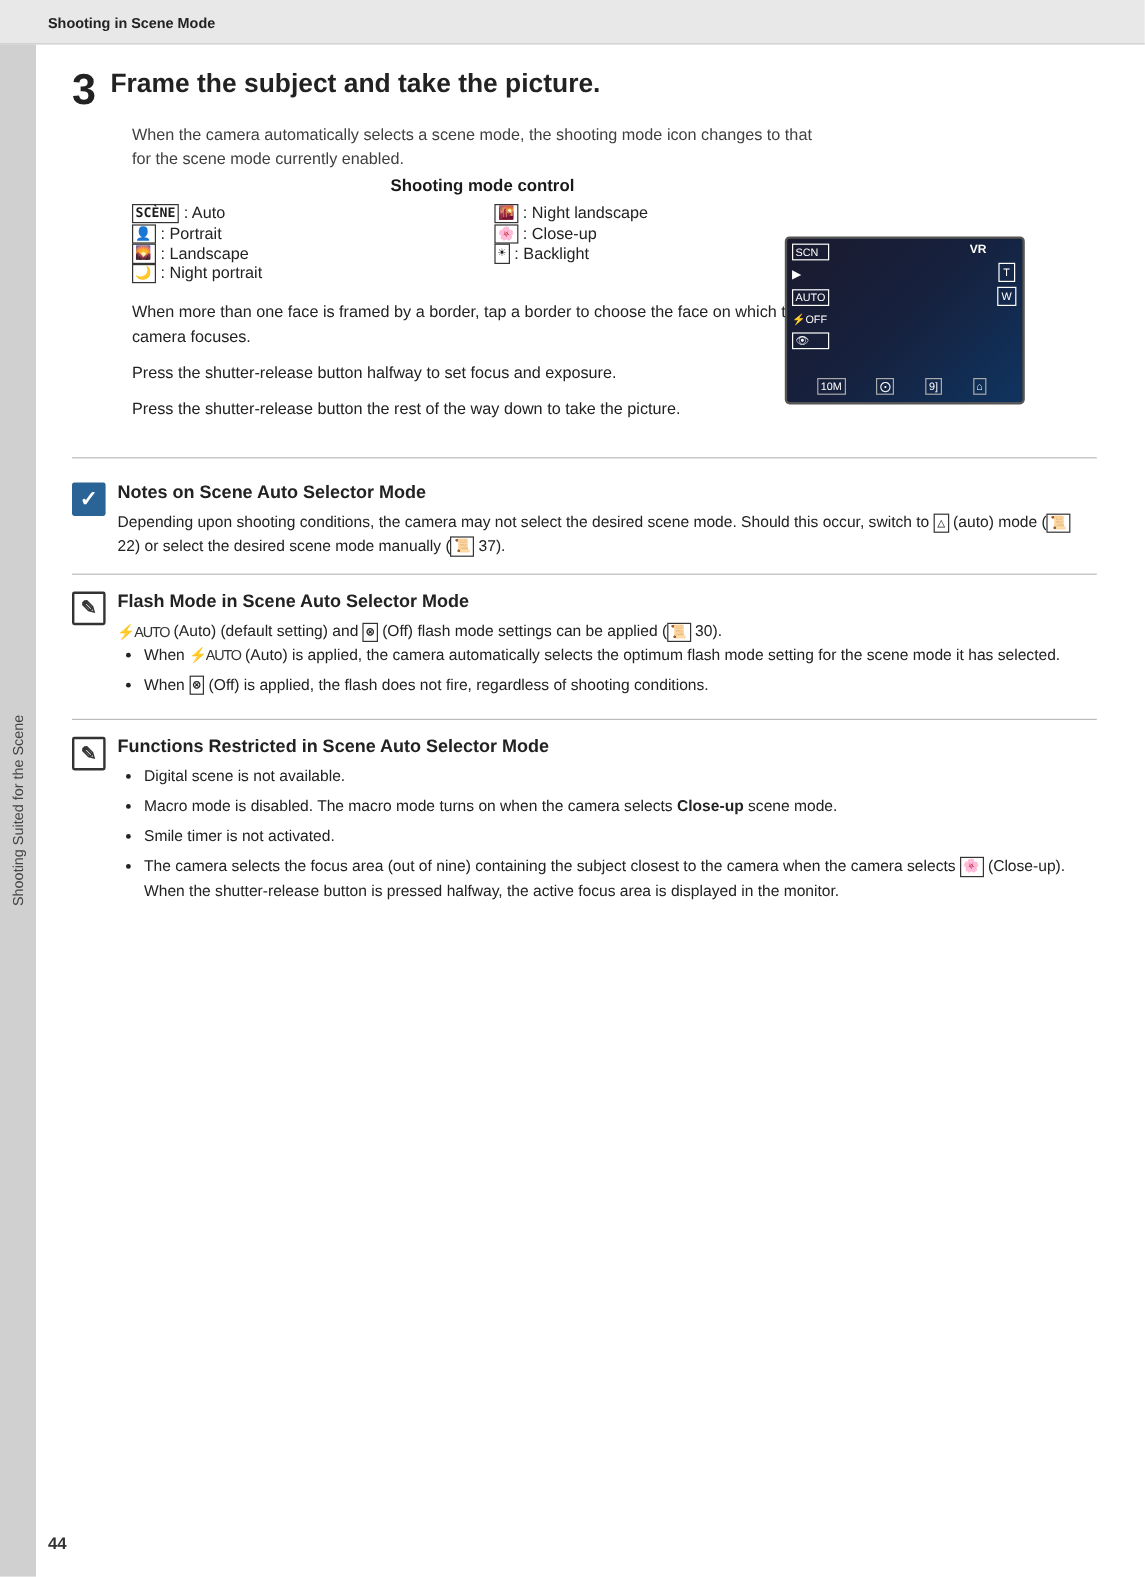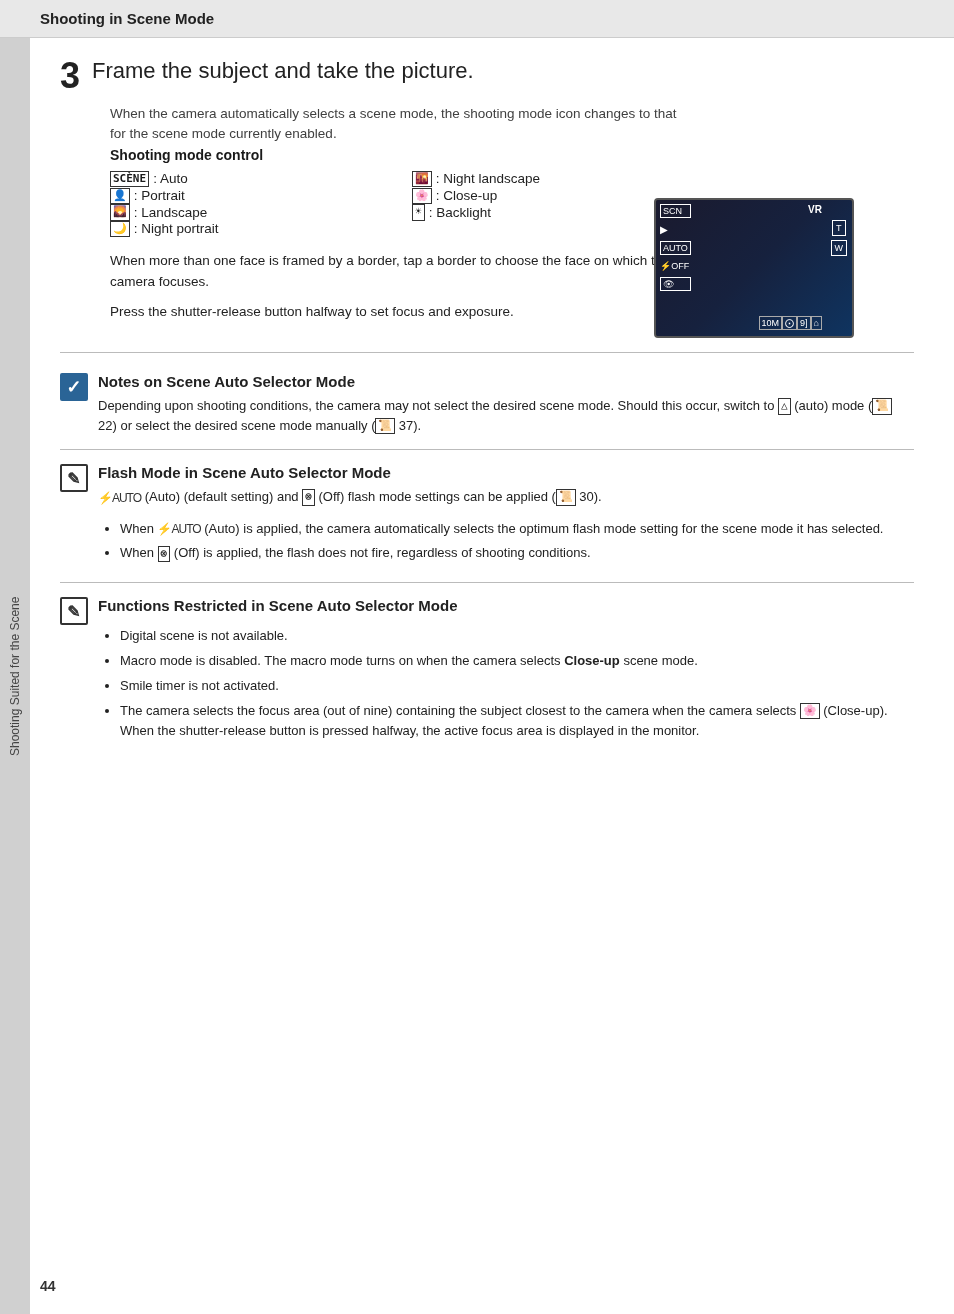--- a/index.html
+++ b/index.html
@@ -18,21 +18,21 @@
       display: flex;
       flex-direction: column;
     }
     
     .page-header {
       background: #e8e8e8;
       padding: 10px 40px;
       border-bottom: 1px solid #ccc;
     }
     .page-header-title {
-      font-size: 15px;
+      font-size: 12px;
       font-weight: bold;
       color: #222;
     }
     
     .main-content {
       display: flex;
       flex: 1;
     }
     
     .side-tab {
@@ -68,38 +68,39 @@
     .step-number {
       font-size: 36px;
       font-weight: bold;
       color: #222;
       line-height: 1;
       margin-right: 12px;
       flex-shrink: 0;
     }
     .step-title {
       font-size: 22px;
-      font-weight: normal;
+      font-weight: bold;
       color: #222;
       line-height: 1.2;
       flex: 1;
     }
     .step-content {
       margin-left: 50px;
     }
     .step-description {
       font-size: 13.5px;
       color: #404040;
       line-height: 1.5;
       margin-bottom: 2px;
     }
     .shooting-mode-title {
       font-size: 14px;
       font-weight: bold;
       margin-bottom: 8px;
+      text-align: center;
     }
     
     .mode-grid {
       display: grid;
       grid-template-columns: 1fr 1fr;
       gap: 4px 20px;
       margin-bottom: 14px;
       font-size: 13.5px;
     }
     .mode-item {
@@ -147,21 +148,21 @@
       font-size: 9px;
       border: 1px solid white;
       padding: 2px 3px;
     }
     .cam-bottom-icons {
       position: absolute;
       bottom: 6px;
       left: 25px;
       right: 30px;
       display: flex;
-      justify-content: flex-end;
+      justify-content: space-between;
       align-items: center;
     }
     .cam-bottom-icon {
       color: white;
       font-size: 9px;
       border: 1px solid #aaa;
       padding: 1px 2px;
     }
 
     
@@ -216,21 +217,20 @@
       border-top: 1px solid #bbb;
       margin: 14px 0;
     }
     
     .bullet-list {
       list-style: disc;
       padding-left: 22px;
       font-size: 13px;
       line-height: 1.6;
       color: #222;
-      margin-top: 12px;
     }
     .bullet-list li {
       margin-bottom: 4px;
     }
     
     .page-number {
       position: absolute;
       bottom: 20px;
       left: 40px;
       font-size: 14px;
@@ -328,20 +328,21 @@
                   </div>
                   <div class="mode-item">
                     <span class="mode-icon"><span class="icon-sim">☀</span></span>
                     <span class="colon-text">: Backlight</span>
                   </div>
                 </div>
               </div>
 
               <p class="step-para">When more than one face is framed by a border, tap a border to choose the face on which the camera focuses.</p>
               <p class="step-para">Press the shutter-release button halfway to set focus and exposure.</p>
+              <p class="step-para">Press the shutter-release button the rest of the way down to take the picture.</p>
             </div>
           </div>
 
           <div style="width:200px; flex-shrink:0; margin-left:20px; margin-top:10px;">
             <div class="camera-display" style="position:relative;">
               <div class="camera-display-inner">
 
                 <div style="position:absolute; left:4px; top:4px; display:flex; flex-direction:column; gap:6px;justify-content:space-between;">
                   <span style="color:white; font-size:9px; border:1px solid white; padding:1px 2px;">SCN</span>
                   <span style="color:white; font-size:10px;">▶</span>

